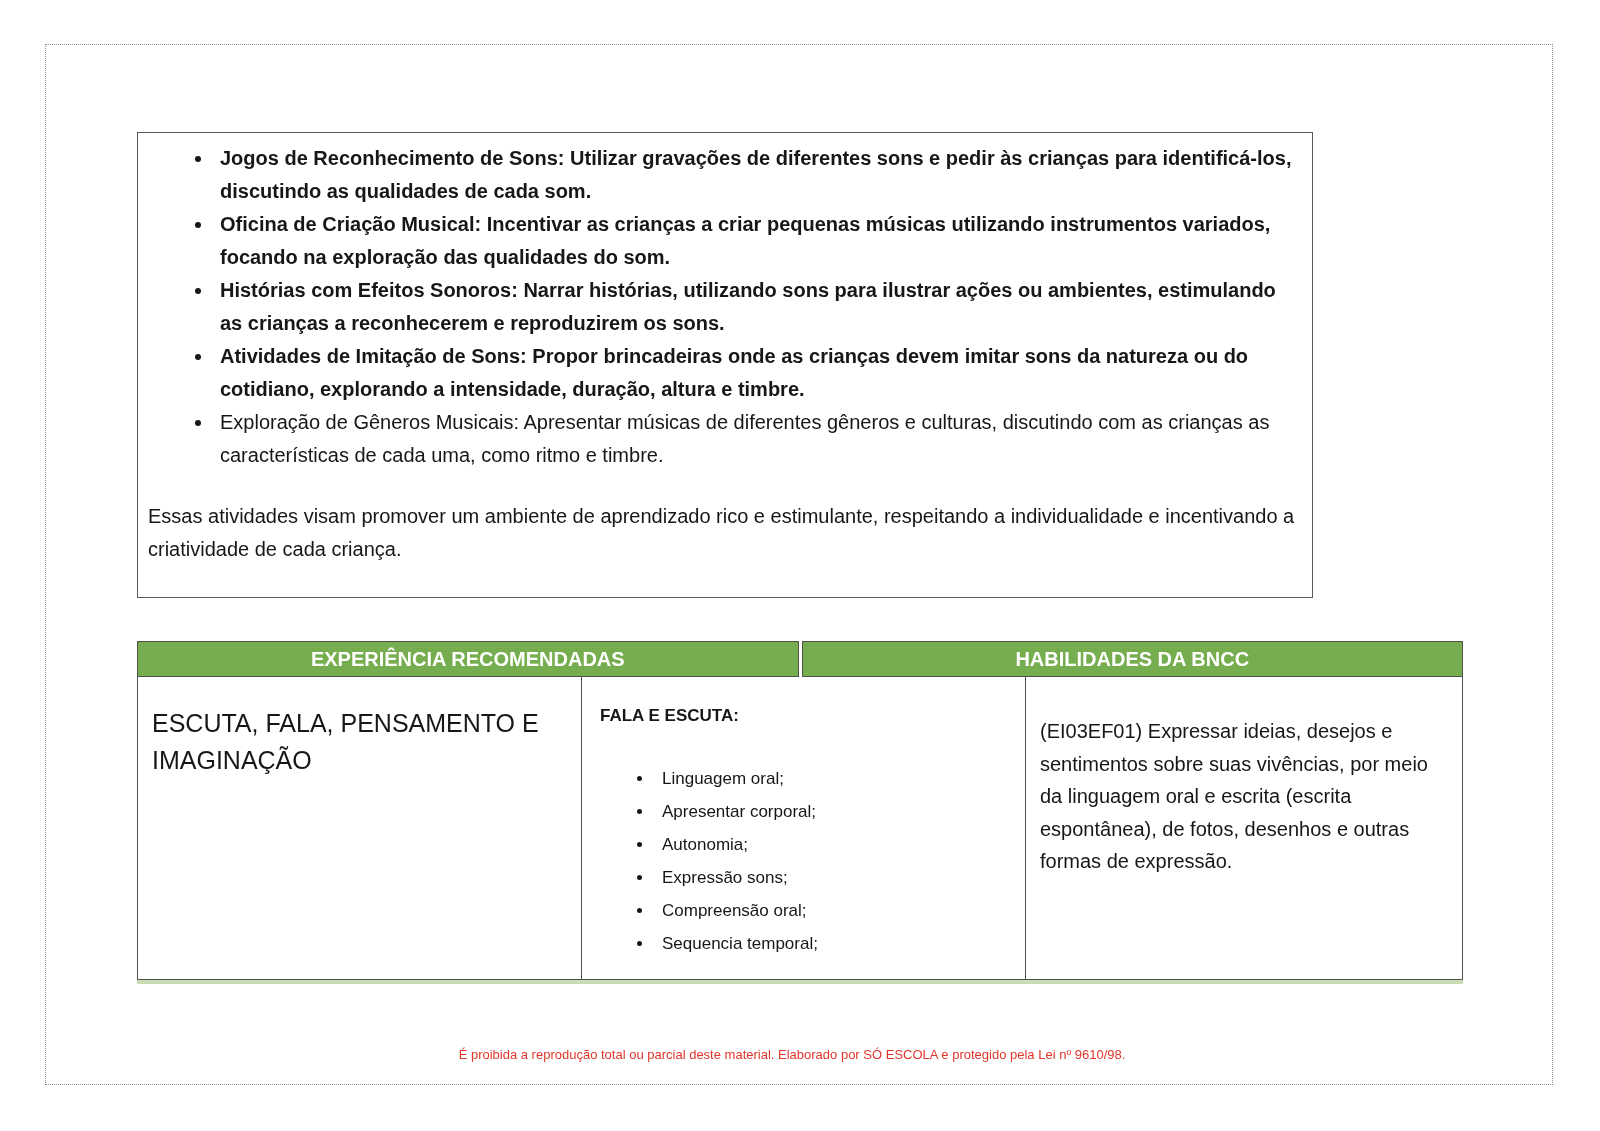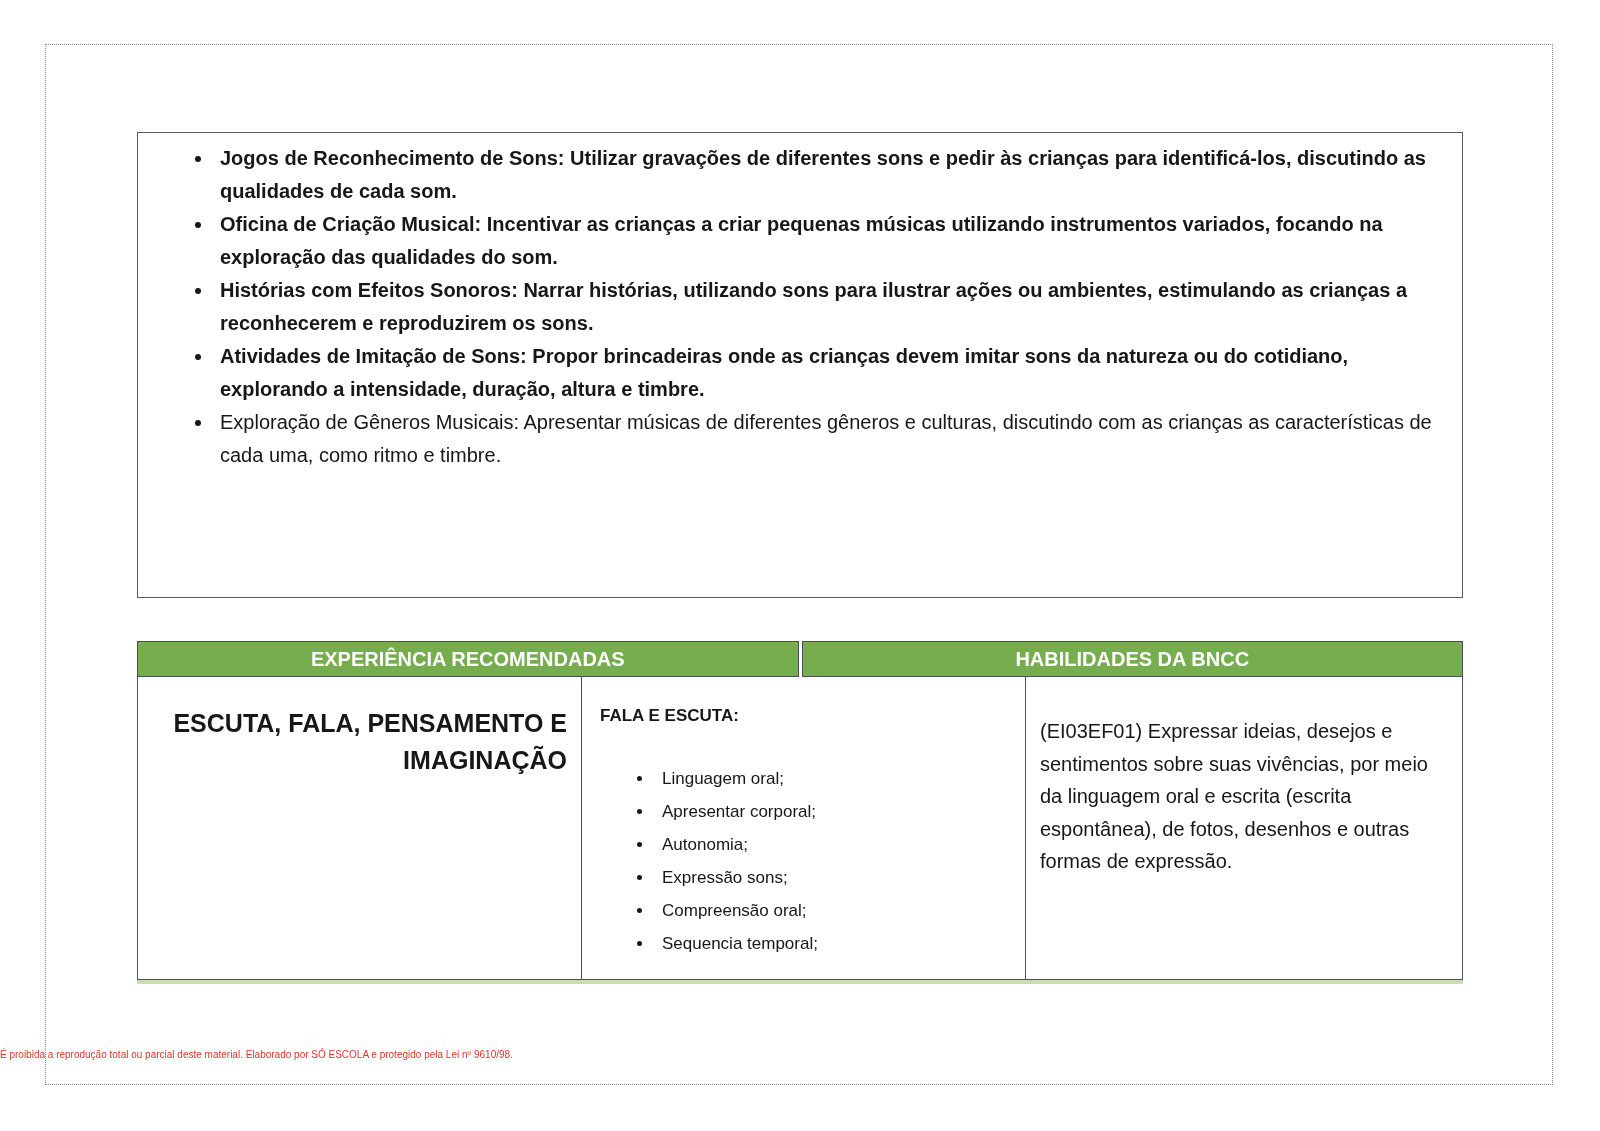--- a/index.html
+++ b/index.html
@@ -27,21 +27,21 @@
     left: 45px; top: 44px;
     width: 1508px; height: 1041px;
     border: 1px dotted var(--page-dots);
     pointer-events: none;
   }
 
   
   .activities-box {
     position: absolute;
     left: 137px; top: 132px;
-    width: 1326px; height: 466px;
+    width: 1176px; height: 466px;
     border: 1px solid var(--box-border);
     padding: 9px 14px 8px 10px;
     font-size: 20px;
     line-height: 33px;
   }
   .activity-list {
     margin: 0;
     padding-left: 66px;
   }
   .activity-list li { padding-left: 6px; }
@@ -73,22 +73,22 @@
     border-left: 1px solid var(--border-dark);
     border-right: 1px solid var(--border-dark);
     border-bottom: 1px solid var(--border-dark);
     min-height: 303px;
   }
   .td { min-height: 302px; }
   .td + .td { border-left: 1px solid var(--border-dark); }
   .td-campo {
     width: 443px;
     padding: 28px 14px 0 14px;
-    text-align: right;
-    font-weight: bold;
+    text-align: left;
+    font-weight: normal;
     font-size: 25px;
     line-height: 37px;
   }
   .td-exp {
     width: 444px;
     padding: 12px 20px 16px 18px;
     font-size: 17px;
     line-height: 33px;
   }
   .exp-title { margin: 10px 0 0 0; font-weight: bold; }
@@ -104,41 +104,42 @@
   .table-bottom-rule {
     height: 4px;
     background: var(--table-bottom-green);
   }
 
   
   .copyright-footer {
     position: absolute;
     left: 0; right: 16px;
     top: 1046px;
-    text-align: left;
+    text-align: center;
     color: var(--footer-red);
-    font-size: 10px;
+    font-size: 13px;
     line-height: 18px;
   }
 </style>
 </head>
 <body>
 
 <div class="page">
 
   <div class="page-frame"></div>
 
   <div class="activities-box">
     <ul class="activity-list">
       <li class="bold">Jogos de Reconhecimento de Sons: Utilizar gravações de diferentes sons e pedir às crianças para identificá-los, discutindo as qualidades de cada som.</li>
       <li class="bold">Oficina de Criação Musical: Incentivar as crianças a criar pequenas músicas utilizando instrumentos variados, focando na exploração das qualidades do som.</li>
       <li class="bold">Histórias com Efeitos Sonoros: Narrar histórias, utilizando sons para ilustrar ações ou ambientes, estimulando as crianças a reconhecerem e reproduzirem os sons.</li>
       <li class="bold">Atividades de Imitação de Sons: Propor brincadeiras onde as crianças devem imitar sons da natureza ou do cotidiano, explorando a intensidade, duração, altura e timbre.</li>
       <li>Exploração de Gêneros Musicais: Apresentar músicas de diferentes gêneros e culturas, discutindo com as crianças as características de cada uma, como ritmo e timbre.</li>
     </ul>
+    <p class="closing-paragraph">Essas atividades visam promover um ambiente de aprendizado rico e estimulante, respeitando a individualidade e incentivando a criatividade de cada criança.</p>
   </div>
 
   <div class="bncc-table">
     <div class="thead">
       <div class="th">EXPERIÊNCIA RECOMENDADAS</div>
       <div class="th">HABILIDADES DA BNCC</div>
     </div>
     <div class="tbody">
       <div class="td td-campo">ESCUTA, FALA, PENSAMENTO E IMAGINAÇÃO</div>
       <div class="td td-exp">

